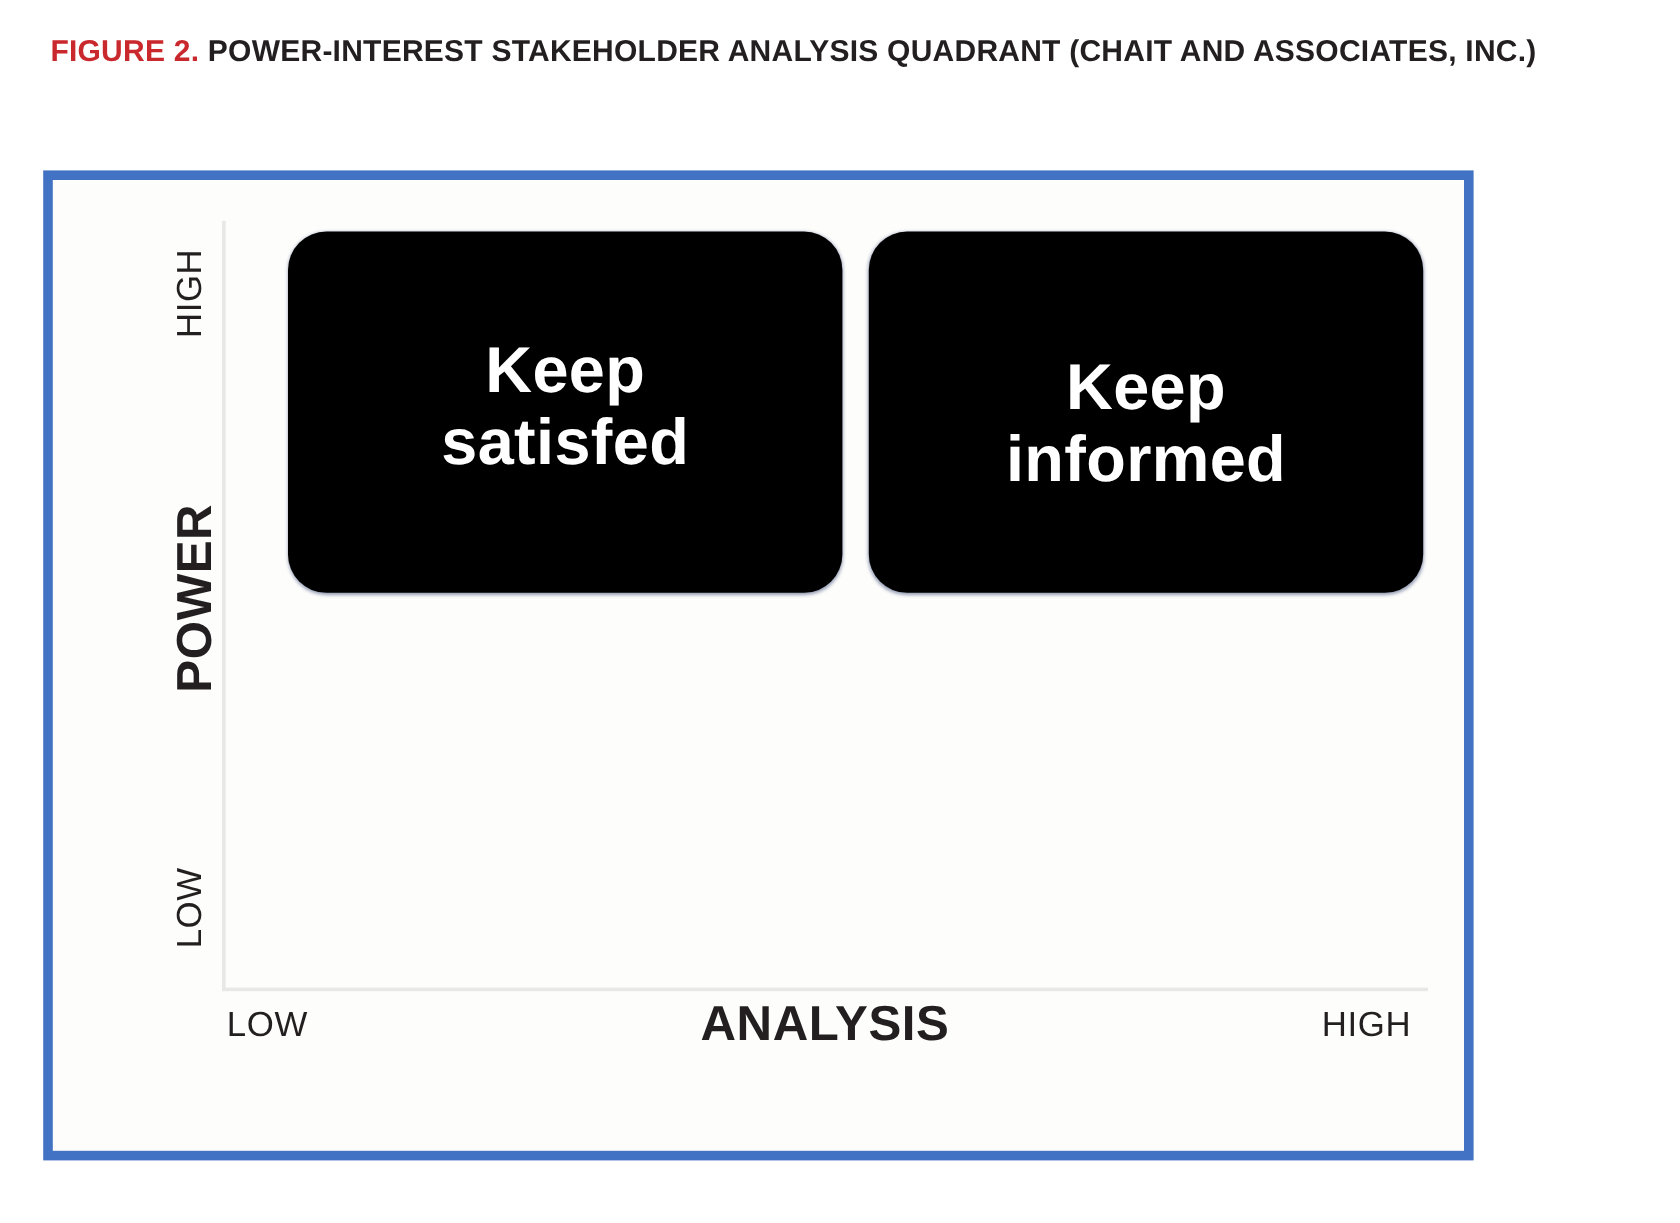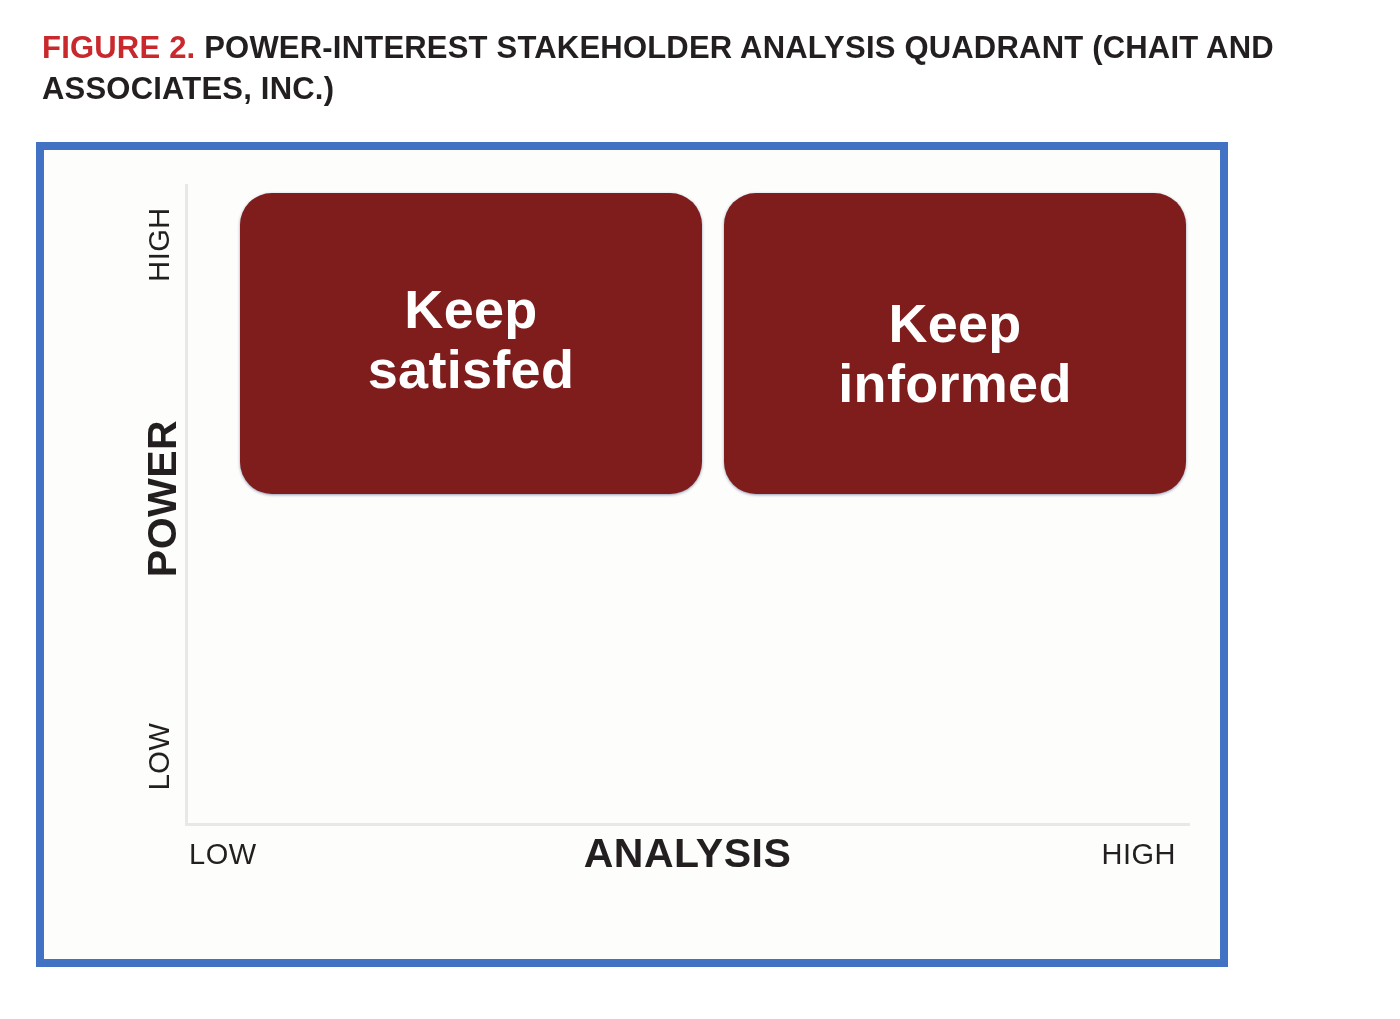--- a/index.html
+++ b/index.html
@@ -15,21 +15,21 @@
     overflow: hidden;
     position: relative;
   }
 
   
   #figure-title {
     position: absolute;
     left: 42px;
     top: 27px;
     width: 1250px;
-    font-size: 31px;
+    font-size: 25px;
     font-weight: bold;
     letter-spacing: 0.2px;
     line-height: 1.33;
     color: #231f20;
     text-transform: uppercase;
   }
   #figure-title .fig-number {
     color: #c9282d;
   }
   #figure-title .fig-caption {
@@ -145,21 +145,21 @@
     top: 43px;
     width: 946px;
     height: 625px;
     display: grid;
     grid-template-columns: 1fr 1fr;
     grid-template-rows: 1fr 1fr;
     column-gap: 22px;
     row-gap: 24px;
   }
   .quadrant-box {
-    background: #7f1d1d;
+    background: #000000;
     border-radius: 32px;
     display: flex;
     align-items: center;
     justify-content: center;
     box-shadow: 0 1px 3px rgba(20, 40, 90, 0.45);
     position: relative;
   }
   .quadrant-label {
     color: #ffffff;
     font-size: 54px;

